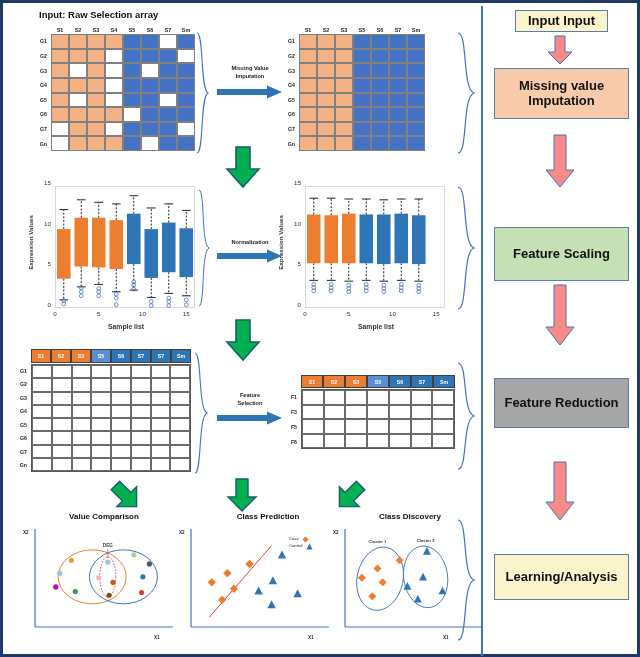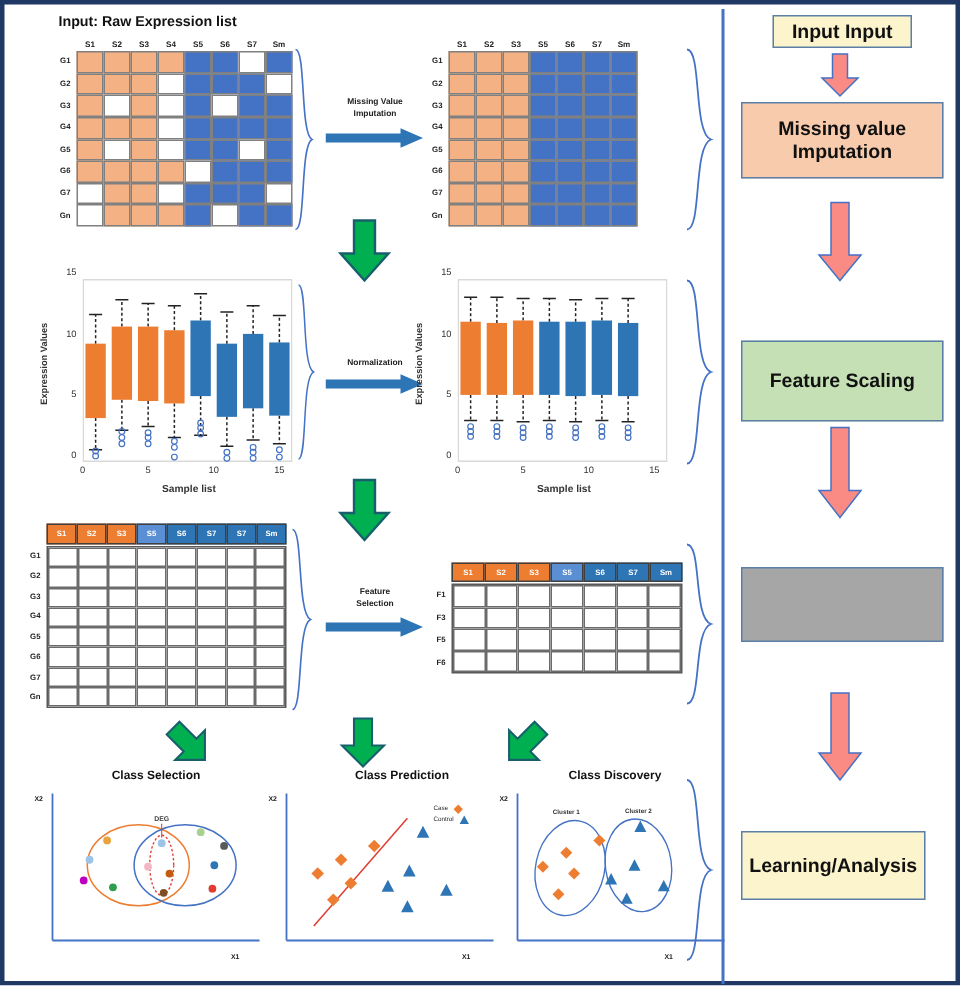--- a/index.html
+++ b/index.html
@@ -47,21 +47,21 @@
 
   .sp-title{font-size:8px;font-weight:bold;color:#111;text-align:center;}
   .sp-ax{font-size:4.6px;font-weight:bold;color:#222;}
   .legtxt{font-size:4.2px;color:#222;line-height:1.45;}
 </style>
 </head>
 <body>
 
 <div id="root">
 
-  <div class="abs ttl" style="left:36px;top:6px;font-size:9.5px;">Input: Raw Expression list</div>
+  <div class="abs ttl" style="left:36px;top:6px;font-size:9.5px;">Input: Raw Selection array</div>
 
   <div class="abs" id="raw-collabs" style="left:48px;top:20px;width:144px;height:10px;display:grid;grid-template-columns:repeat(8,1fr);">
       <div class="collab">S1</div>
       <div class="collab">S2</div>
       <div class="collab">S3</div>
       <div class="collab">S4</div>
       <div class="collab">S5</div>
       <div class="collab">S6</div>
       <div class="collab">S7</div>
       <div class="collab">Sm</div>
@@ -565,21 +565,21 @@
   </svg>
   <svg class="abs" style="left:222px;top:474px;" width="34" height="36" viewBox="0 0 34 36">
     <path d="M11,2 L23,2 L23,20 L31,20 L17,34 L3,20 L11,20 Z" fill="#00B050" stroke="#17606B" stroke-width="1.4"></path>
   </svg>
   <svg class="abs" style="left:330px;top:476px;" width="34" height="34" viewBox="0 0 34 34">
     <g transform="rotate(45 17 17)">
       <path d="M11,2 L23,2 L23,18 L31,18 L17,32 L3,18 L11,18 Z" fill="#00B050" stroke="#17606B" stroke-width="1.4"></path>
     </g>
   </svg>
 
-  <div class="abs sp-title" style="left:36px;top:509px;width:130px;">Class Selection</div>
+  <div class="abs sp-title" style="left:36px;top:509px;width:130px;">Value Comparison</div>
   <div class="abs sp-ax" style="left:20px;top:527px;">X2</div>
   <div class="abs sp-ax" style="left:151px;top:632px;">X1</div>
   <svg class="abs" id="sp1" style="left:24px;top:524px;" width="150" height="112" viewBox="0 0 150 112">
       <line x1="8" y1="2" x2="8" y2="100" stroke="#4472C4" stroke-width="1.2"></line>
       <line x1="8" y1="100" x2="146" y2="100" stroke="#4472C4" stroke-width="1.2"></line>
       <ellipse cx="65.2" cy="49.84" rx="34" ry="27" fill="none" stroke="#ED7D31" stroke-width="1"></ellipse>
       <ellipse cx="96.4" cy="49.84" rx="34" ry="27" fill="none" stroke="#4472C4" stroke-width="1"></ellipse>
       <ellipse cx="80.80000000000001" cy="49.84" rx="8" ry="20" fill="none" stroke="#E03C31" stroke-width="0.9" stroke-dasharray="1.6,1.4"></ellipse>
       <line x1="80.80000000000001" y1="22.24" x2="80.80000000000001" y2="31.44" stroke="#E03C31" stroke-width="0.7"></line>
       <text x="80.80000000000001" y="20.400000000000002" font-size="4.6" fill="#444" font-family="&quot;Liberation Sans&quot;, sans-serif" text-anchor="middle" font-weight="bold">DEG</text>
@@ -677,23 +677,24 @@
 
   <div class="abs fbox" style="left:491px;top:224px;width:135px;height:54px;background:#C5E0B4;">
     <span>Feature Scaling</span>
   </div>
   <svg class="abs" style="left:540px;top:281px;" width="34" height="62" viewBox="0 0 34 62">
     <path d="M11,1 L23,1 L23,43 L31,43 L17,61 L3,43 L11,43 Z" fill="#F98A84" stroke="#4472C4" stroke-width="1"></path>
   </svg>
 
   <div class="abs fbox" style="left:491px;top:375px;width:135px;height:50px;background:#A6A6A6;">
     <div>
+      <div>Feature Reduction</div>
     </div>
   </div>
   <svg class="abs" style="left:540px;top:458px;" width="34" height="60" viewBox="0 0 34 60">
     <path d="M11,1 L23,1 L23,41 L31,41 L17,59 L3,41 L11,41 Z" fill="#F98A84" stroke="#4472C4" stroke-width="1"></path>
   </svg>
 
-  <div class="abs fbox" style="left:491px;top:551px;width:123px;height:46px;background:#FBF4CC;">
+  <div class="abs fbox" style="left:491px;top:551px;width:135px;height:46px;background:#FBF4CC;">
     <span>Learning/Analysis</span>
   </div>
 
 </div>
 
 </body></html>

